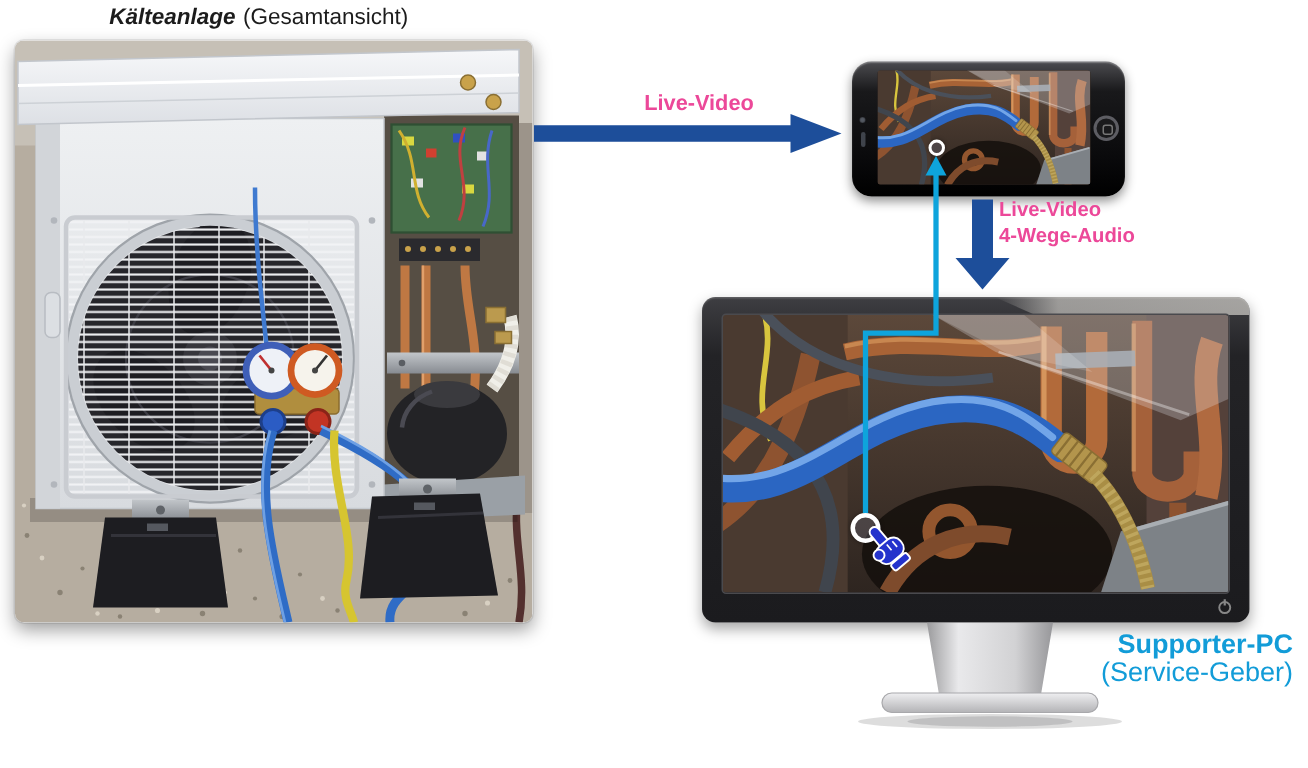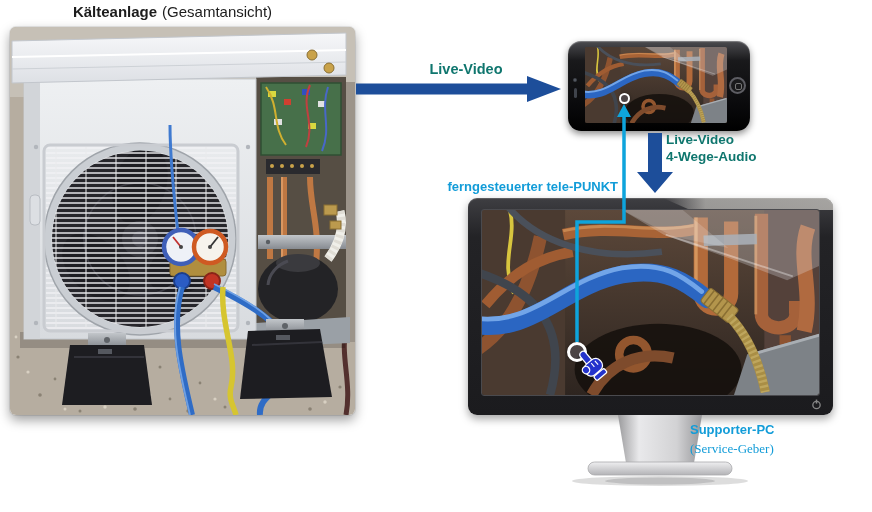--- a/index.html
+++ b/index.html
@@ -2,32 +2,32 @@
 <html><head>
 <meta charset="utf-8">
 <style>
   * { margin:0; padding:0; box-sizing:border-box; }
   html,body { background:#ffffff; }
   body { font-family:"Liberation Sans", sans-serif; }
   .canvas { position:relative; width:872px; height:512px; background:#ffffff; overflow:hidden; }
 
   
   .cap { position:absolute; color:#1c1c1c; font-size:15px; white-space:nowrap; }
-  .cap .b { font-weight:700; }
+  .cap .b { font-weight:700;font-style:italic; }
   .cap .reg { margin-left:5px; font-weight:400; }
   .machine-title { left:0; top:3px; width:345px; text-align:center; }
   .phone-title   { left:556px; top:18px; width:316px; text-align:center; font-size:14.5px; }
 
-  .navy-lbl { position:absolute; color:#0f766e; font-weight:700; white-space:nowrap; }
+  .navy-lbl { position:absolute; color:#ec4899; font-weight:700; white-space:nowrap; }
   .lbl-livevideo1 { left:396px; top:61px; width:140px; text-align:center; font-size:14.5px; }
   .lbl-livevideo2 { left:666px; top:131px; font-size:13.5px; line-height:17px; }
   .cyan-lbl { position:absolute; color:#129cd8; font-weight:700; white-space:nowrap; }
   .lbl-telepunkt { left:430px; top:179px; width:188px; text-align:right; font-size:13px; }
-  .lbl-supporter { left:690px; top:420px; width:172px; text-align:left; font-size:13px; line-height:19px; }
-  .lbl-supporter .reg { display:block; margin-left:0; font-weight:400;font-family:Liberation Serif, serif; }
+  .lbl-supporter { left:690px; top:420px; width:172px; text-align:right; font-size:18px; line-height:19px; }
+  .lbl-supporter .reg { display:block; margin-left:0; font-weight:400; }
 
   
   .photo { position:absolute; left:10px; top:27px; width:345px; height:388px;
            border-radius:6px; overflow:hidden;
            box-shadow:0 5px 12px rgba(0,0,0,.38), 0 0 0 1px rgba(0,0,0,.08); }
   .photo svg { display:block; }
 
   
   .phone { position:absolute; left:568px; top:41px; width:182px; height:90px; border-radius:13px;
            background:linear-gradient(180deg,#4c4c50 0%,#19191b 22%,#0a0a0c 70%,#000 100%);
@@ -345,19 +345,18 @@
 
     <path d="M577,342 L577,222 L624,222 L624,116" stroke="#0ea4dc" stroke-width="3.5" fill="none"></path>
     <polygon points="617,117 631,117 624,104" fill="#0ea4dc"></polygon>
   </svg>
 
   <div class="navy-lbl lbl-livevideo1">Live-Video</div>
   <div class="navy-lbl lbl-livevideo2">
     <div>Live-Video</div>
     <div>4-Wege-Audio</div>
   </div>
-  <div class="cyan-lbl lbl-telepunkt">ferngesteuerter tele-PUNKT</div>
   <div class="cyan-lbl lbl-supporter">
     <span class="b">Supporter-PC</span>
     <span class="reg">(Service-Geber)</span>
   </div>
 
 </div>
 
 </body></html>

